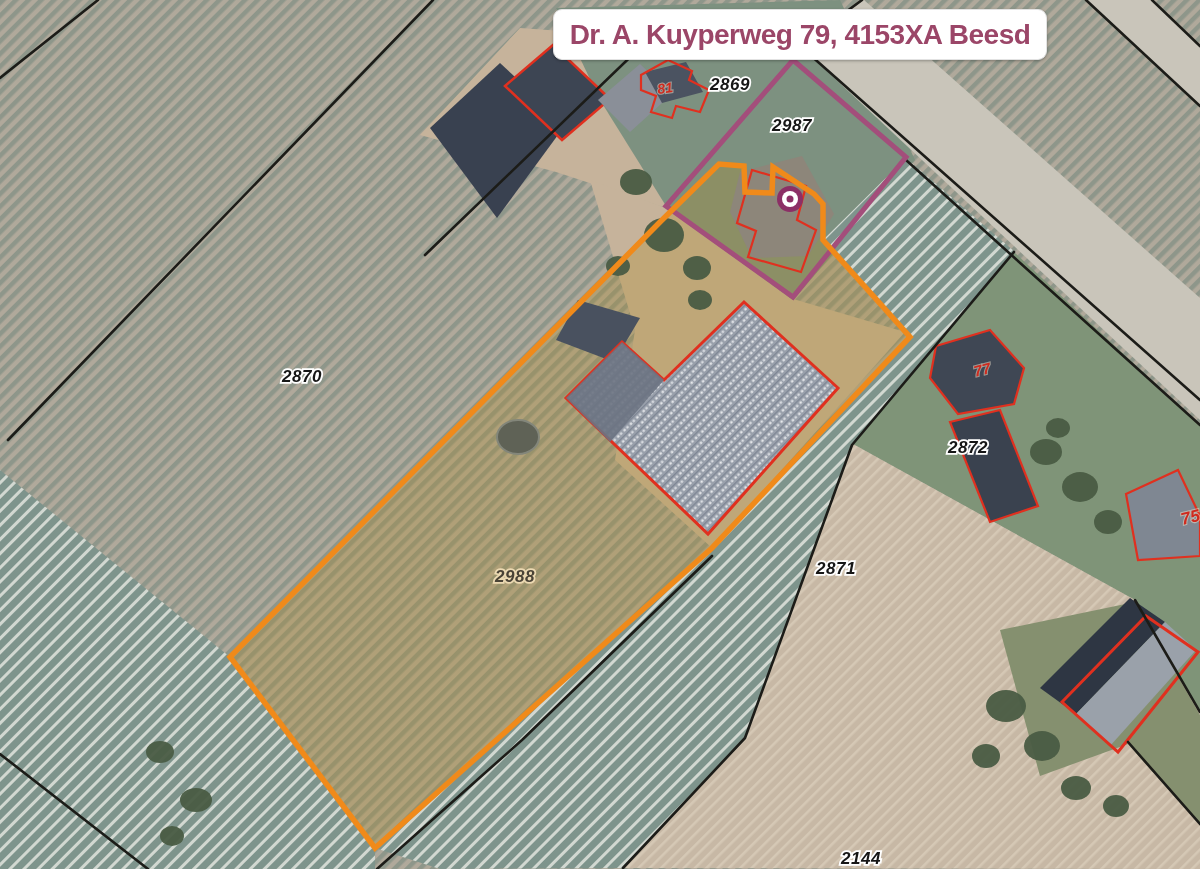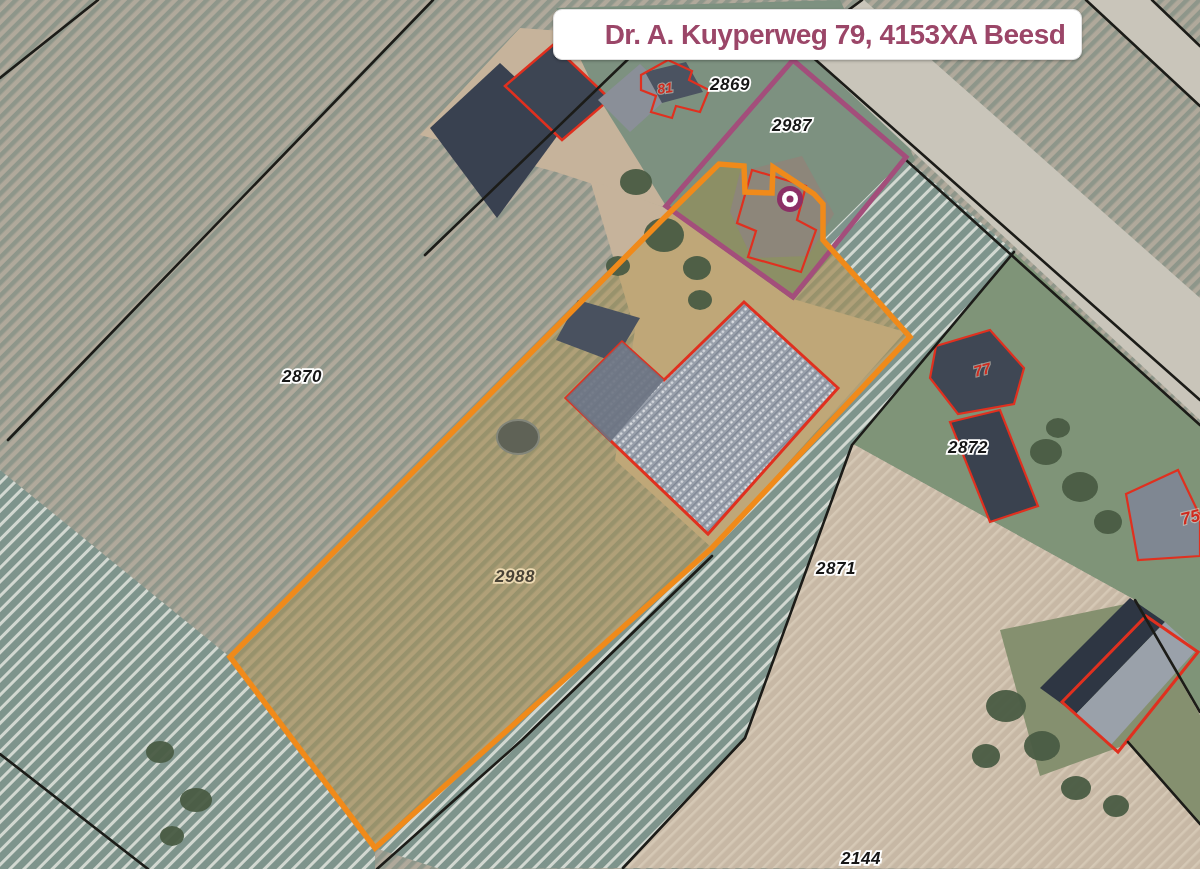--- a/index.html
+++ b/index.html
@@ -3,21 +3,21 @@
 <meta charset="utf-8">
 <style>
   html,body{margin:0;padding:0;background:#888;}
   #stage{position:relative;width:1200px;height:869px;overflow:hidden;
          font-family:"Liberation Sans",sans-serif;background:#a2a296;}
   #stage svg{position:absolute;left:0;top:0;display:block;}
   .banner{position:absolute;left:553px;top:9px;width:492px;height:49px;
           background:#ffffff;border:1px solid #e2e2e2;border-radius:9px;
           box-shadow:0 1px 3px rgba(0,0,0,.30);
           color:#9B4668;font-weight:bold;font-size:28px;line-height:49px;
-          text-align:center;letter-spacing:-0.5px;white-space:nowrap;padding-left:35px;}
+          text-align:center;letter-spacing:-0.5px;white-space:nowrap;}
   .plbl{font-family:"Liberation Sans",sans-serif;font-size:17px;font-weight:bold;
         font-style:italic;fill:#161616;stroke:#ffffff;stroke-width:3.6px;
         paint-order:stroke;letter-spacing:.5px;}
   .plbl-sel{fill:#4a4336;stroke:#ecd9b2;}
   .hnum{font-family:"Liberation Sans",sans-serif;font-weight:bold;font-style:italic;
         fill:#cf2a1e;paint-order:stroke;stroke:rgba(235,220,200,.55);stroke-width:2px;}
 </style>
 </head>
 <body>
 

